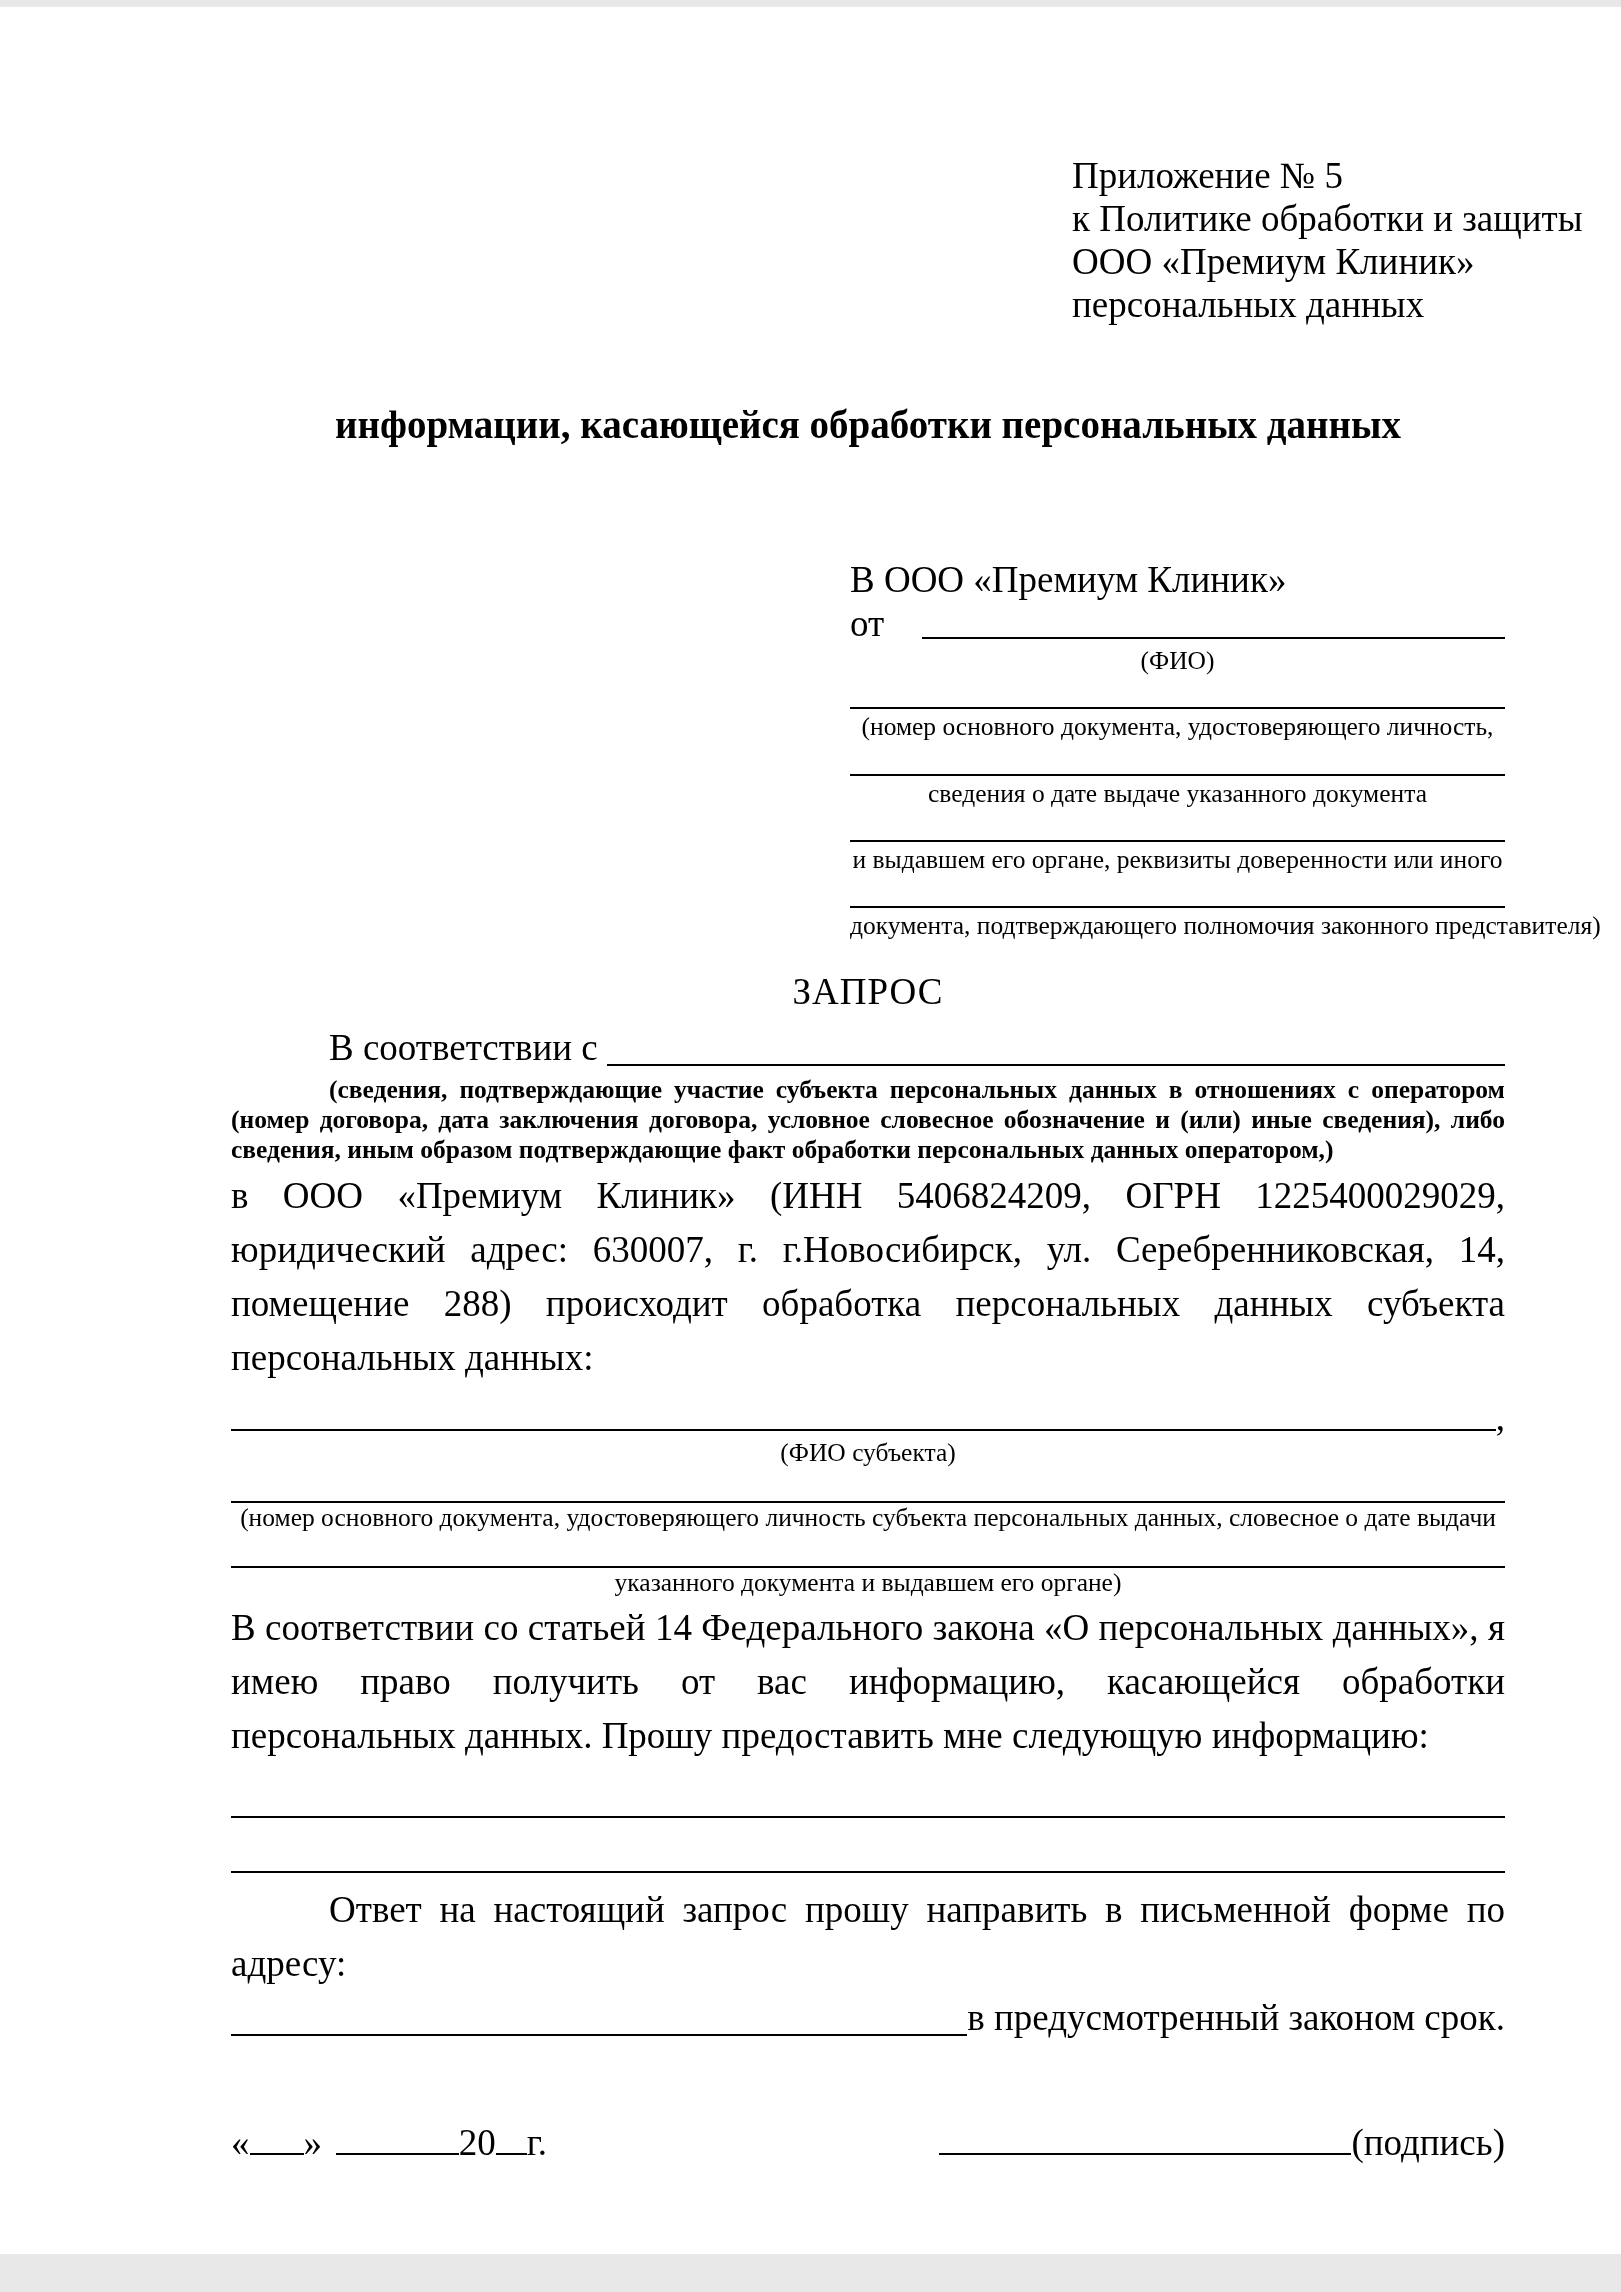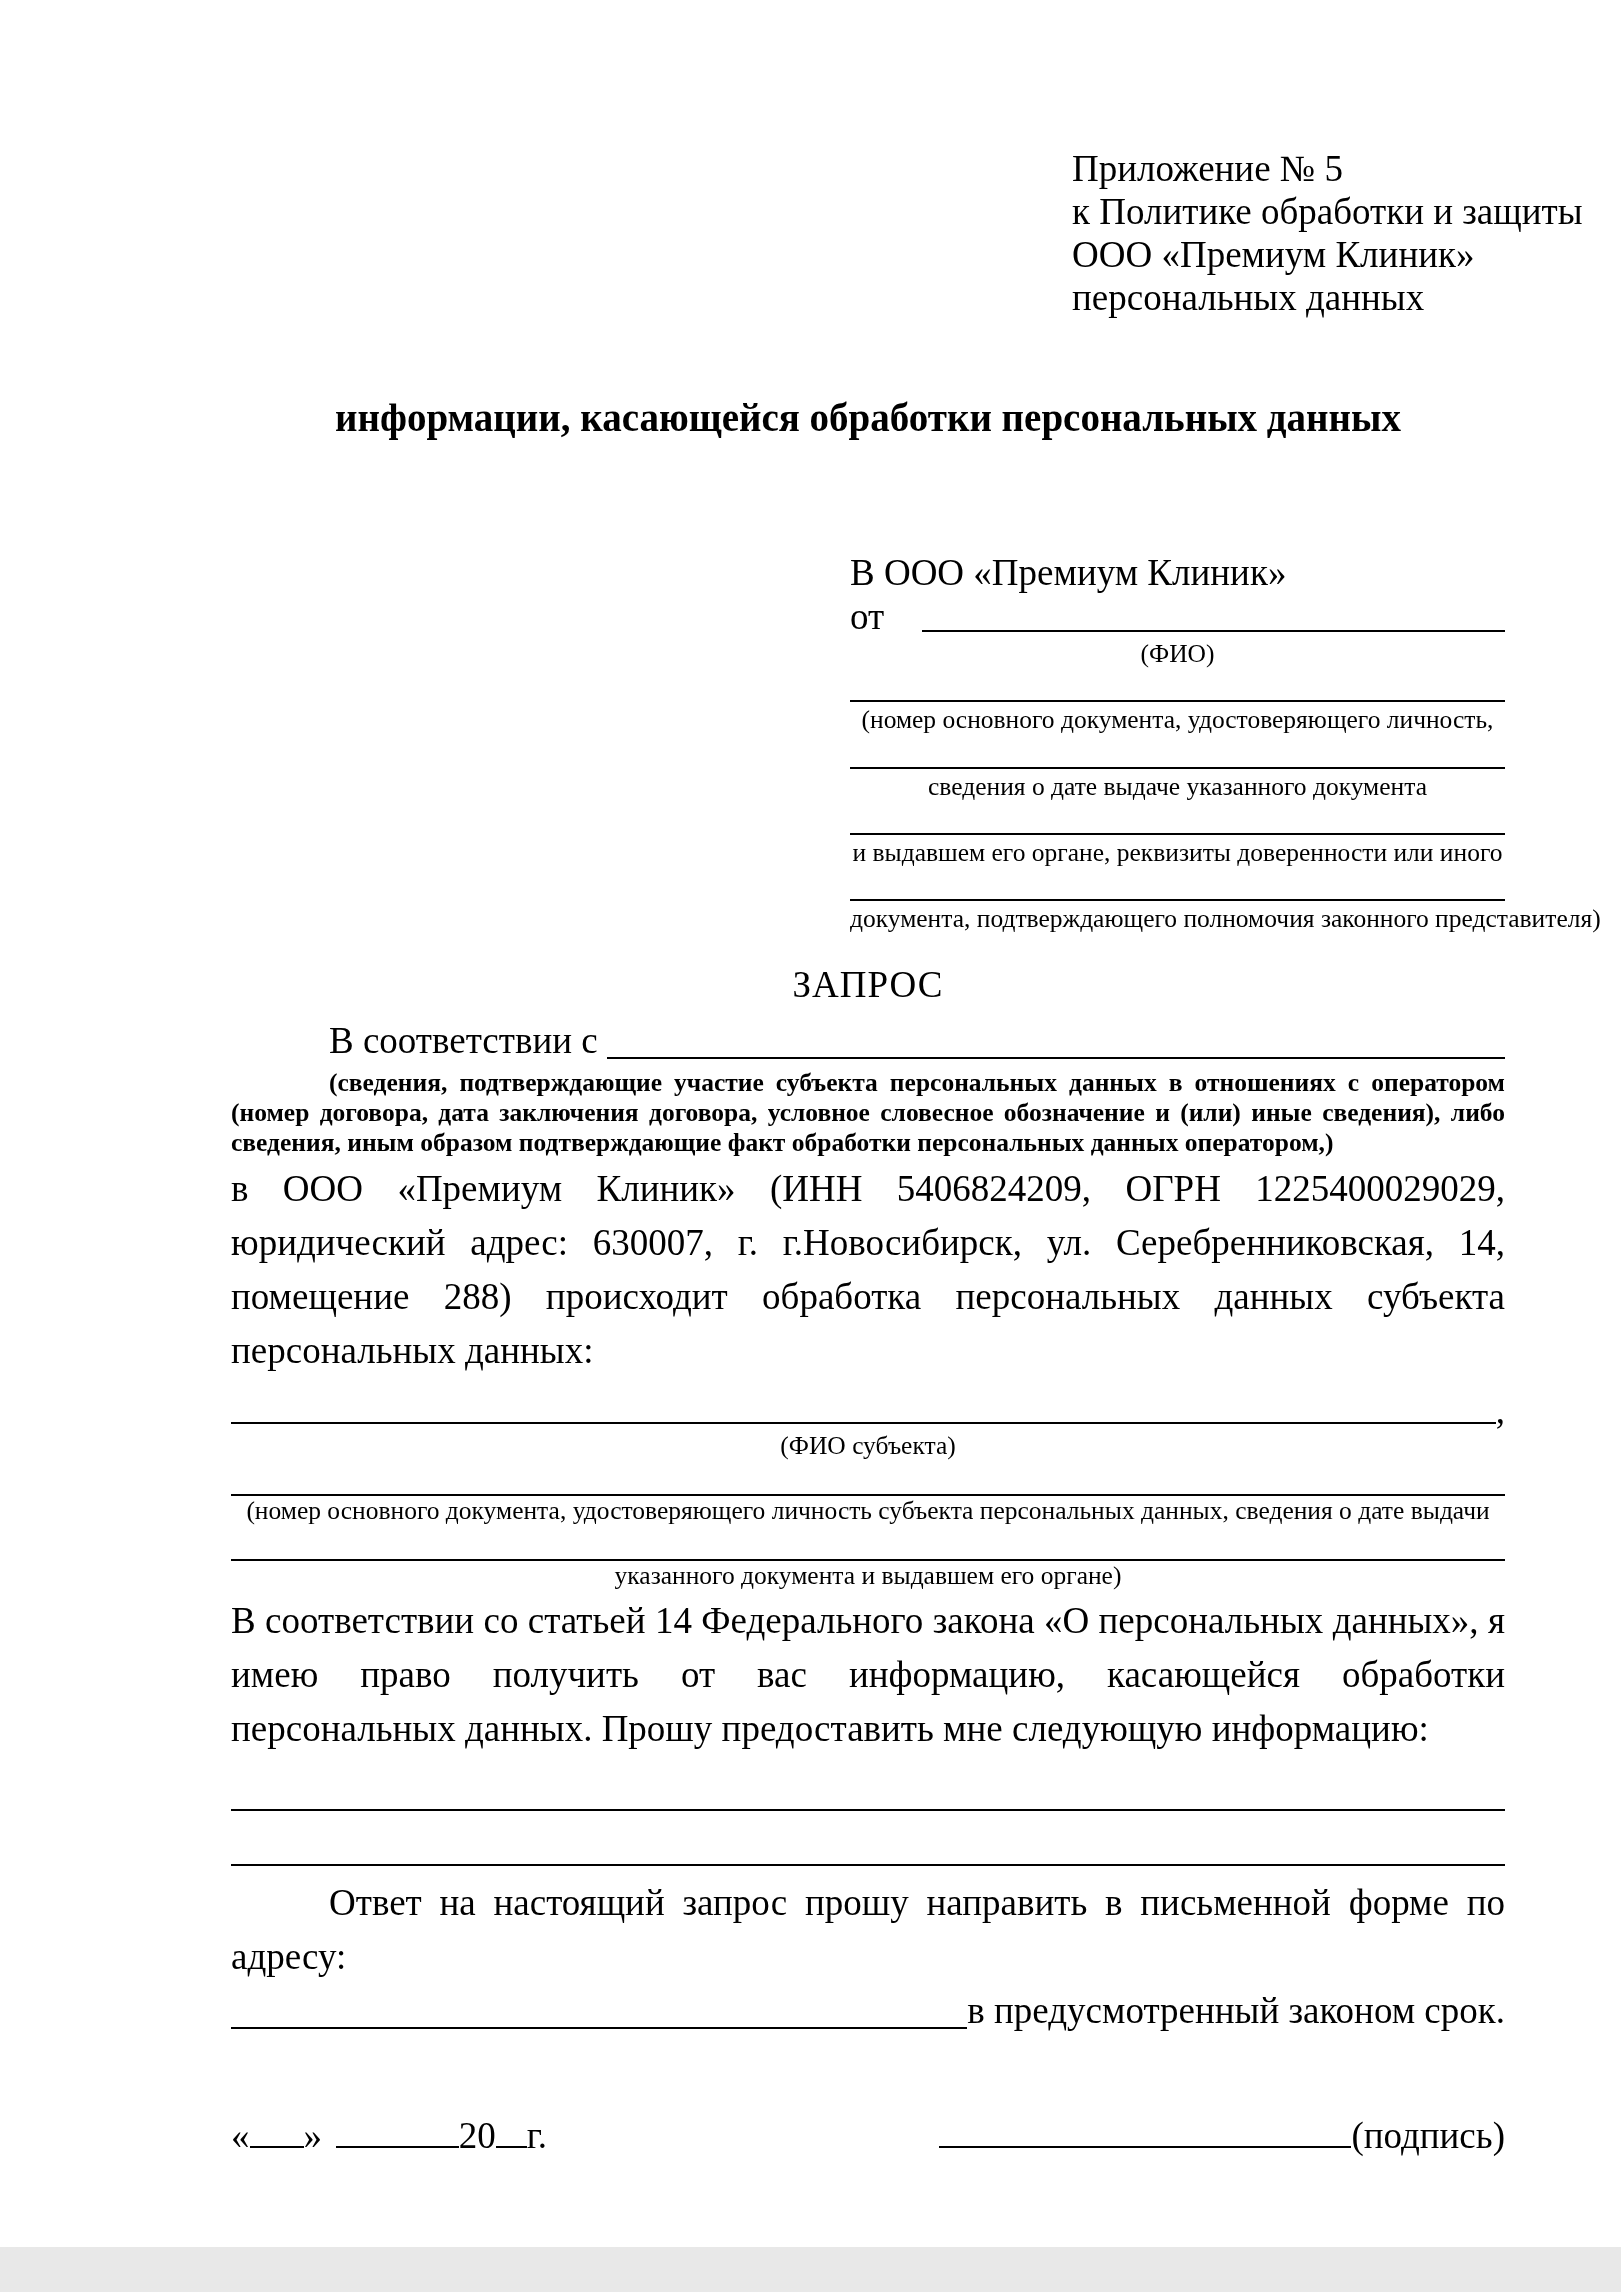--- a/index.html
+++ b/index.html
@@ -1,17 +1,17 @@
 <!DOCTYPE html>
 <html lang="ru"><head>
 <meta charset="utf-8">
 <style>
   html,body { margin:0; padding:0; background:#e8e8e8; }
   .pg {
-    width:1621px; height:2247px; margin:0 auto; background:#ffffff;
+    width:1621px; height:2247px; margin:7px auto; background:#ffffff;
     box-sizing:border-box; padding:147px 116px 0 231px;
     font-family:"Liberation Serif", "DejaVu Serif", serif;
     font-size:37px; color:#000; position:relative;
   }
   .nw { white-space:nowrap; }
   .ctr { text-align:center; }
   .cap { font-size:25.5px; line-height:30px; }
   
   .hdr { margin-left:841px; line-height:43px; white-space:nowrap; }
   
@@ -99,21 +99,21 @@
 
   <p class="jp">в ООО «Премиум Клиник» (ИНН 5406824209, ОГРН 1225400029029, юридический адрес: 630007, г. г.Новосибирск, ул. Серебренниковская, 14, помещение 288) происходит обработка персональных данных субъекта персональных данных:</p>
 
   <div class="fiorow">
     <span class="fl"></span>
     <span>,</span>
   </div>
   <div class="cap ctr">(ФИО субъекта)</div>
 
   <div class="ufull"></div>
-  <div class="cap ctr nw">(номер основного документа, удостоверяющего личность субъекта персональных данных, сведения о дате выдачи</div>
+  <div class="cap ctr nw">(номер основного документа, удостоверяющего личность субъекта персональных данных, словесное о дате выдачи</div>
 
   <div class="ufull"></div>
   <div class="cap ctr nw">указанного документа и выдавшем его органе)</div>
 
   <p class="jp">В соответствии со статьей 14 Федерального закона «О персональных данных», я имею право получить от вас информацию, касающейся обработки персональных данных. Прошу предоставить мне следующую информацию:</p>
 
   <div class="ufull gap52"></div>
   <div class="ufull gap52"></div>
 
   <p class="fj">Ответ на настоящий запрос прошу направить в письменной форме по адресу:</p>

